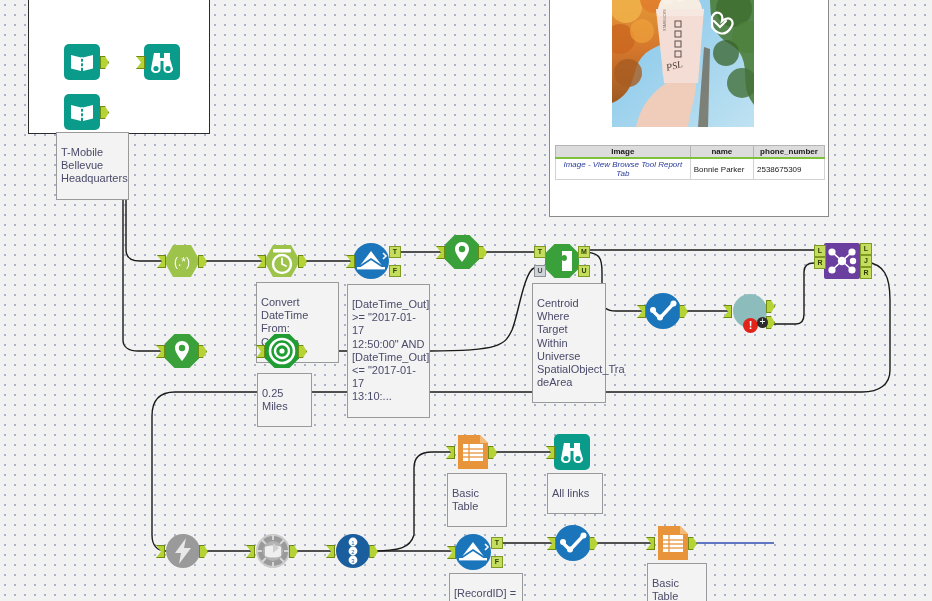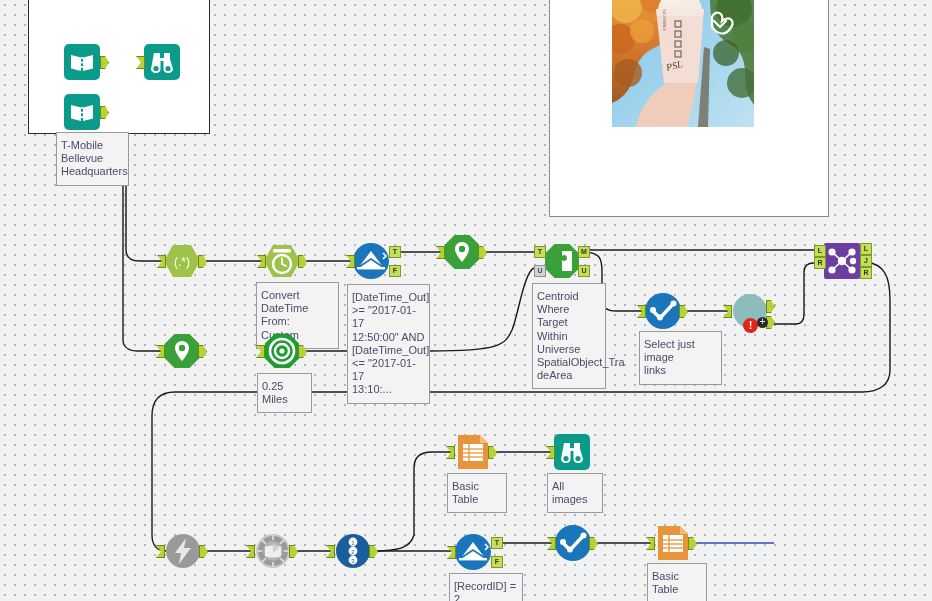--- a/index.html
+++ b/index.html
@@ -75,21 +75,21 @@
     font-family: "Liberation Sans", sans-serif;
   }
   
   .annot {
     position: absolute;
     background: #f3f3f3;
     border: 1px solid #9a9a9a;
     color: #4a4a6a;
     font-size: 11px;
     line-height: 13.2px;
-    padding: 6px 4px;
+    padding: 13px 4px;
     box-sizing: border-box;
     font-family: "Liberation Sans", sans-serif;
     white-space: pre-line;
   }
   
   .res-table {
     border-collapse: collapse;
     font-size: 8px;
     font-family: "Liberation Sans", sans-serif;
     width: 100%;
@@ -310,20 +310,38 @@
         <text x="54" y="44" font-size="3.6" fill="#7a6a60" transform="rotate(-90 54 44)" font-family="'Liberation Sans',sans-serif">STARBUCKS</text>
         <text x="55" y="84" font-size="10" fill="#4a3a32" font-style="italic" font-family="'Liberation Serif',serif" transform="rotate(-14 55 84)">PSL</text>
 
         <g fill="none" stroke="#ffffff" stroke-width="2.2" stroke-linecap="round">
           <path d="M100,30 C104,22 112,26 110,34 C118,28 124,34 118,42 C112,50 104,46 100,40 Z"></path>
           <path d="M102,34 L108,40 L114,34"></path>
         </g>
       </svg>
     </div>
 
+    <div style="position:absolute; left:5px; top:150px; width:270px;">
+      <table class="res-table">
+        <thead>
+          <tr>
+            <th style="width:51%">Image</th>
+            <th style="width:23%">name</th>
+            <th style="width:26%">phone_number</th>
+          </tr>
+        </thead>
+        <tbody>
+          <tr>
+            <td class="link">Image - View Browse Tool Report Tab</td>
+            <td>Bonnie Parker</td>
+            <td>2538675309</td>
+          </tr>
+        </tbody>
+      </table>
+    </div>
   </div>
 
   <div class="node" style="left:64px; top:44px;">
     <svg class="glyph" viewBox="0 0 36 36">
       <rect x="0" y="0" width="36" height="36" rx="5" fill="#0b9b8a"></rect>
       <path d="M7,11 L17,13.5 L17,27 L7,24.5 Z" fill="#ffffff"></path>
       <path d="M29,11 L19,13.5 L19,27 L29,24.5 Z" fill="#ffffff"></path>
       <circle cx="18" cy="14" r="1.1" fill="#ffffff"></circle>
       <circle cx="18" cy="18.5" r="1.1" fill="#ffffff"></circle>
       <circle cx="18" cy="23" r="1.1" fill="#ffffff"></circle>
@@ -453,22 +471,20 @@
     <svg class="glyph" viewBox="0 0 36 36">
       <circle cx="18" cy="18" r="18" fill="#1b75bb"></circle>
       <path d="M8,18 L15,25 L29,10" stroke="#ffffff" stroke-width="3.4" fill="none" stroke-linecap="round" stroke-linejoin="round"></path>
       <circle cx="8" cy="17" r="3" fill="#ffffff"></circle>
       <circle cx="15" cy="24.5" r="3" fill="#ffffff"></circle>
       <circle cx="28.5" cy="10.5" r="3" fill="#ffffff"></circle>
     </svg>
     <div class="plug in" style="left:-8px; top:12px;"></div>
     <div class="plug out" style="left:34px; top:12px;"></div>
   </div>
-  <div class="annot" style="left:639px; top:331px; width:83px;">Select just image
-links</div>
 
   <div class="node" style="left:732px; top:293px;">
     <svg class="glyph" viewBox="0 0 36 36">
       <circle cx="18" cy="18" r="17" fill="#8cbcbc"></circle>
     </svg>
     <div class="plug in" style="left:-9px; top:12px;"></div>
     <div class="plug out" style="left:34px; top:7px;"></div>
     <div class="plug out" style="left:34px; top:23px;"></div>
     <div class="err-badge" style="left:11px; top:25px;">!</div>
     <div class="plus-badge" style="left:25px; top:24px;">+</div>
@@ -563,21 +579,21 @@
 
   <div class="node" style="left:554px; top:434px;">
     <svg class="glyph" viewBox="0 0 36 36">
       <rect x="0" y="0" width="36" height="36" rx="5" fill="#0b9b8a"></rect>
       <path d="M10,9 L16,9 L16,14 L20,14 L20,9 L26,9 L26,15 L29,25 C29,27.5 26.5,29 24,29 C21.5,29 19.5,27.5 19.5,25 L19.5,17 L16.5,17 L16.5,25 C16.5,27.5 14.5,29 12,29 C9.5,29 7,27.5 7,25 Z" fill="#ffffff"></path>
       <circle cx="12" cy="24.5" r="2.6" fill="#0b9b8a"></circle>
       <circle cx="24" cy="24.5" r="2.6" fill="#0b9b8a"></circle>
     </svg>
     <div class="plug in" style="left:-8px; top:12px;"></div>
   </div>
-  <div class="annot" style="left:547px; top:473px; width:56px;">All images</div>
+  <div class="annot" style="left:547px; top:473px; width:56px;">All links</div>
 
   <div class="node" style="left:455px; top:534px;">
     <svg class="glyph" viewBox="0 0 36 36">
       <circle cx="18" cy="18" r="18" fill="#1b75bb"></circle>
       <path d="M6,24 L30,24 L18,8 Z" fill="#ffffff"></path>
       <path d="M6,24 L18,16 L30,24" stroke="#1b75bb" stroke-width="1.6" fill="none"></path>
       <rect x="4" y="24" width="28" height="2.4" fill="#ffffff"></rect>
       <path d="M30,10 L33,13 L30,16" stroke="#ffffff" stroke-width="1.6" fill="none"></path>
     </svg>
     <div class="plug in" style="left:-8px; top:12px;"></div>

